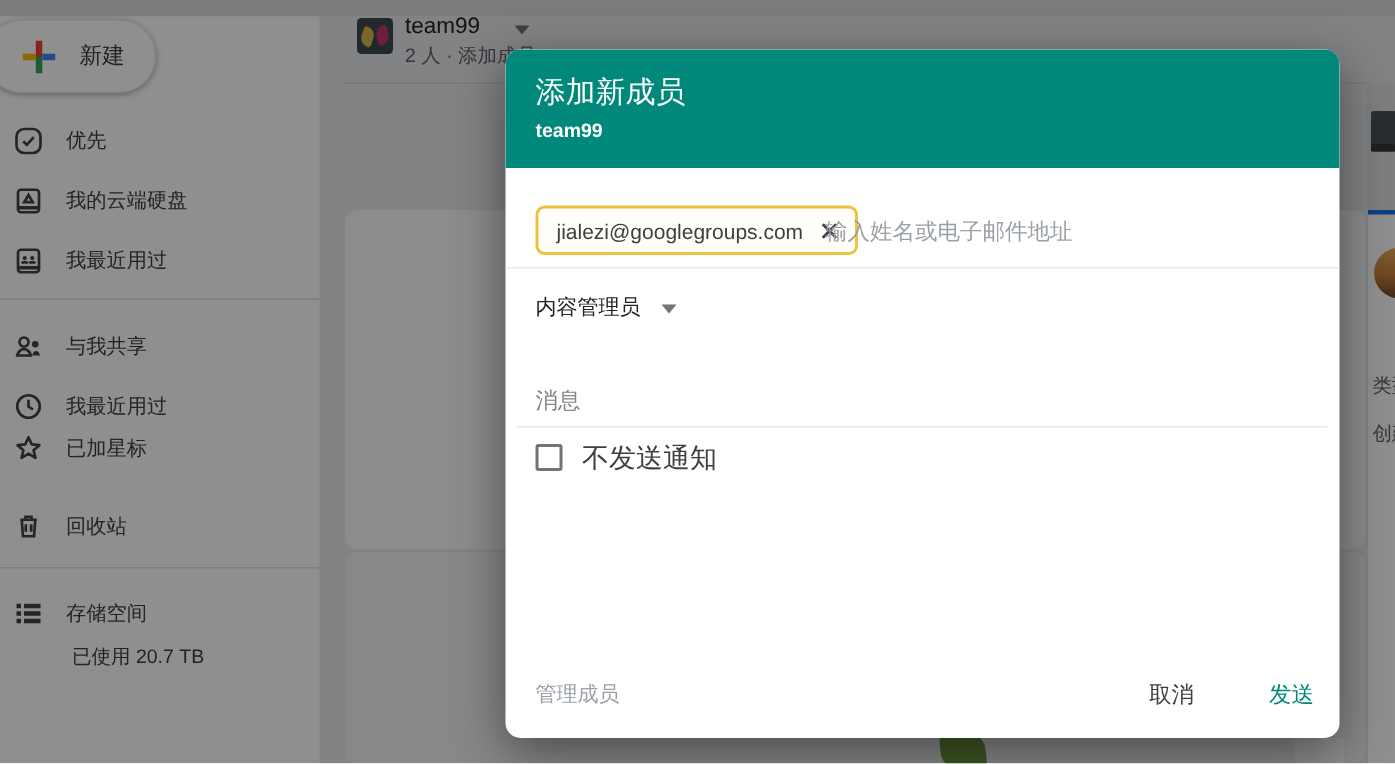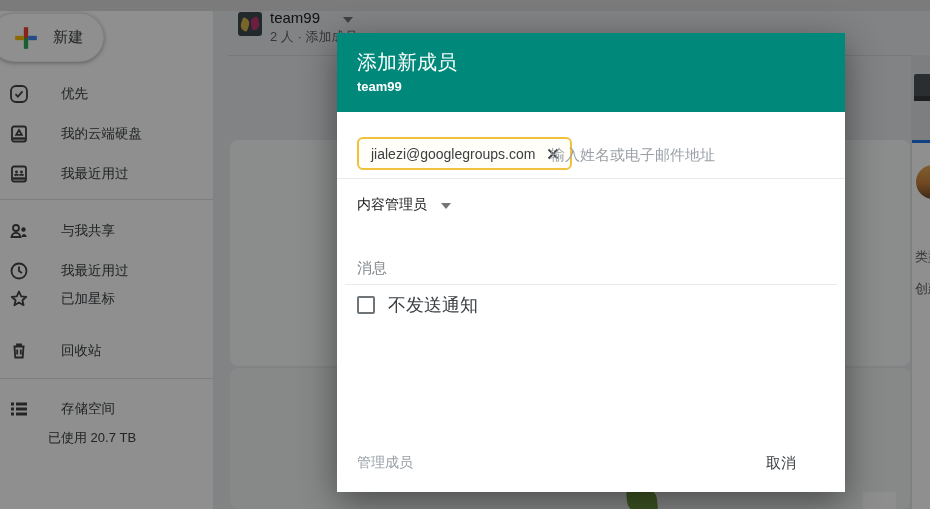--- a/index.html
+++ b/index.html
@@ -13,21 +13,21 @@
   .main { position:absolute; left:213px; top:11px; right:0; bottom:0; background:#e7e9eb; }
 
   .new-btn { position:absolute; left:-10px; top:2px; width:114px; height:49px; background:#fff;
              border:1px solid #eceff1; border-radius:25px; box-shadow:0 1px 4px rgba(0,0,0,.35);
              display:flex; align-items:center; cursor:pointer; }
   .new-btn svg { margin-left:22px; }
   .new-btn .lbl { margin-left:14px; font-size:15px; color:#3c4043; font-weight:500; letter-spacing:.2px; }
 
   .nav-item { position:absolute; left:0; width:213px; height:40px; display:flex; align-items:center; cursor:pointer; }
   .nav-item .nicon { margin-left:9px; width:20px; height:20px; flex:0 0 20px; color:#424242; }
-  .nav-item .nlabel { margin-left:32px; font-size:13.5px; font-weight:500; color:#3c4043; }
+  .nav-item .nlabel { margin-left:15px; font-size:13.5px; font-weight:500; color:#3c4043; }
   .side-divider { position:absolute; left:0; width:213px; height:1px; background:#e0e0e0; }
   .storage-used { position:absolute; left:48px; top:418px; font-size:13px; color:#3c4043; }
 
   .drive-header { position:absolute; left:0; top:0; right:0; height:44px; }
   .drive-header .hline { position:absolute; left:15px; right:0; top:44px; height:1px; background:#d5d7d9; }
   .team-avatar { position:absolute; left:25px; top:1px; width:24px; height:24px; border-radius:3px;
                  background:#3e4a50; overflow:hidden; }
   .leaf-gold { position:absolute; left:3px; top:6px; width:8px; height:13px; background:#d9b64a;
                border-radius:2px 6px 2px 6px; transform:rotate(18deg); }
   .leaf-pink { position:absolute; left:13px; top:5px; width:8px; height:13px; background:#c2356f;
@@ -53,22 +53,22 @@
   .panel-avatar { position:absolute; left:4px; top:110px; width:34px; height:34px; border-radius:50%;
                   background:linear-gradient(180deg,#e6a755 0%,#c87f3d 55%,#6e4a2c 100%); }
   .panel-label { position:absolute; left:3px; font-size:13px; color:#5f6368; white-space:nowrap; }
   .panel-label.l1 { top:193px; }
   .panel-label.l2 { top:225px; }
 
   
   .scrim { position:absolute; inset:0; background:rgba(0,0,0,0.44); z-index:10; }
 
   
-  .modal { position:absolute; left:337px; top:33px; width:508px; height:459px; background:#fff;
-           border-radius:0; z-index:20; box-shadow:0 10px 34px rgba(0,0,0,.45); overflow:hidden; }
+  .modal { position:absolute; left:337px; top:33px; width:556px; height:459px; background:#fff;
+           border-radius:10px; z-index:20; box-shadow:0 10px 34px rgba(0,0,0,.45); overflow:hidden; }
   .modal-header { position:absolute; left:0; top:0; right:0; height:79px; padding:17px 0 0 20px; }
   .modal-title { font-size:20px; color:#fff; line-height:24px; font-weight:400; }
   .modal-sub { margin-top:5px; font-size:13px; color:#fff; font-weight:700; line-height:16px; }
 
   .chip { position:absolute; left:20px; top:104px; height:33px; display:inline-flex; align-items:center;
           border:2px solid #f0c23c; background:#fffef9; border-radius:6px; padding:0 9px 0 12px; cursor:default; }
   .chip .chip-text { font-size:14px; color:#3c4043; }
   .chip .chip-x { margin-left:10px; width:16px; height:16px; cursor:pointer; }
   .name-input { position:absolute; left:213px; top:106px; width:330px; height:30px; border:none; outline:none;
                 font-size:15px; color:#202124; background:transparent; font-family:inherit; }

